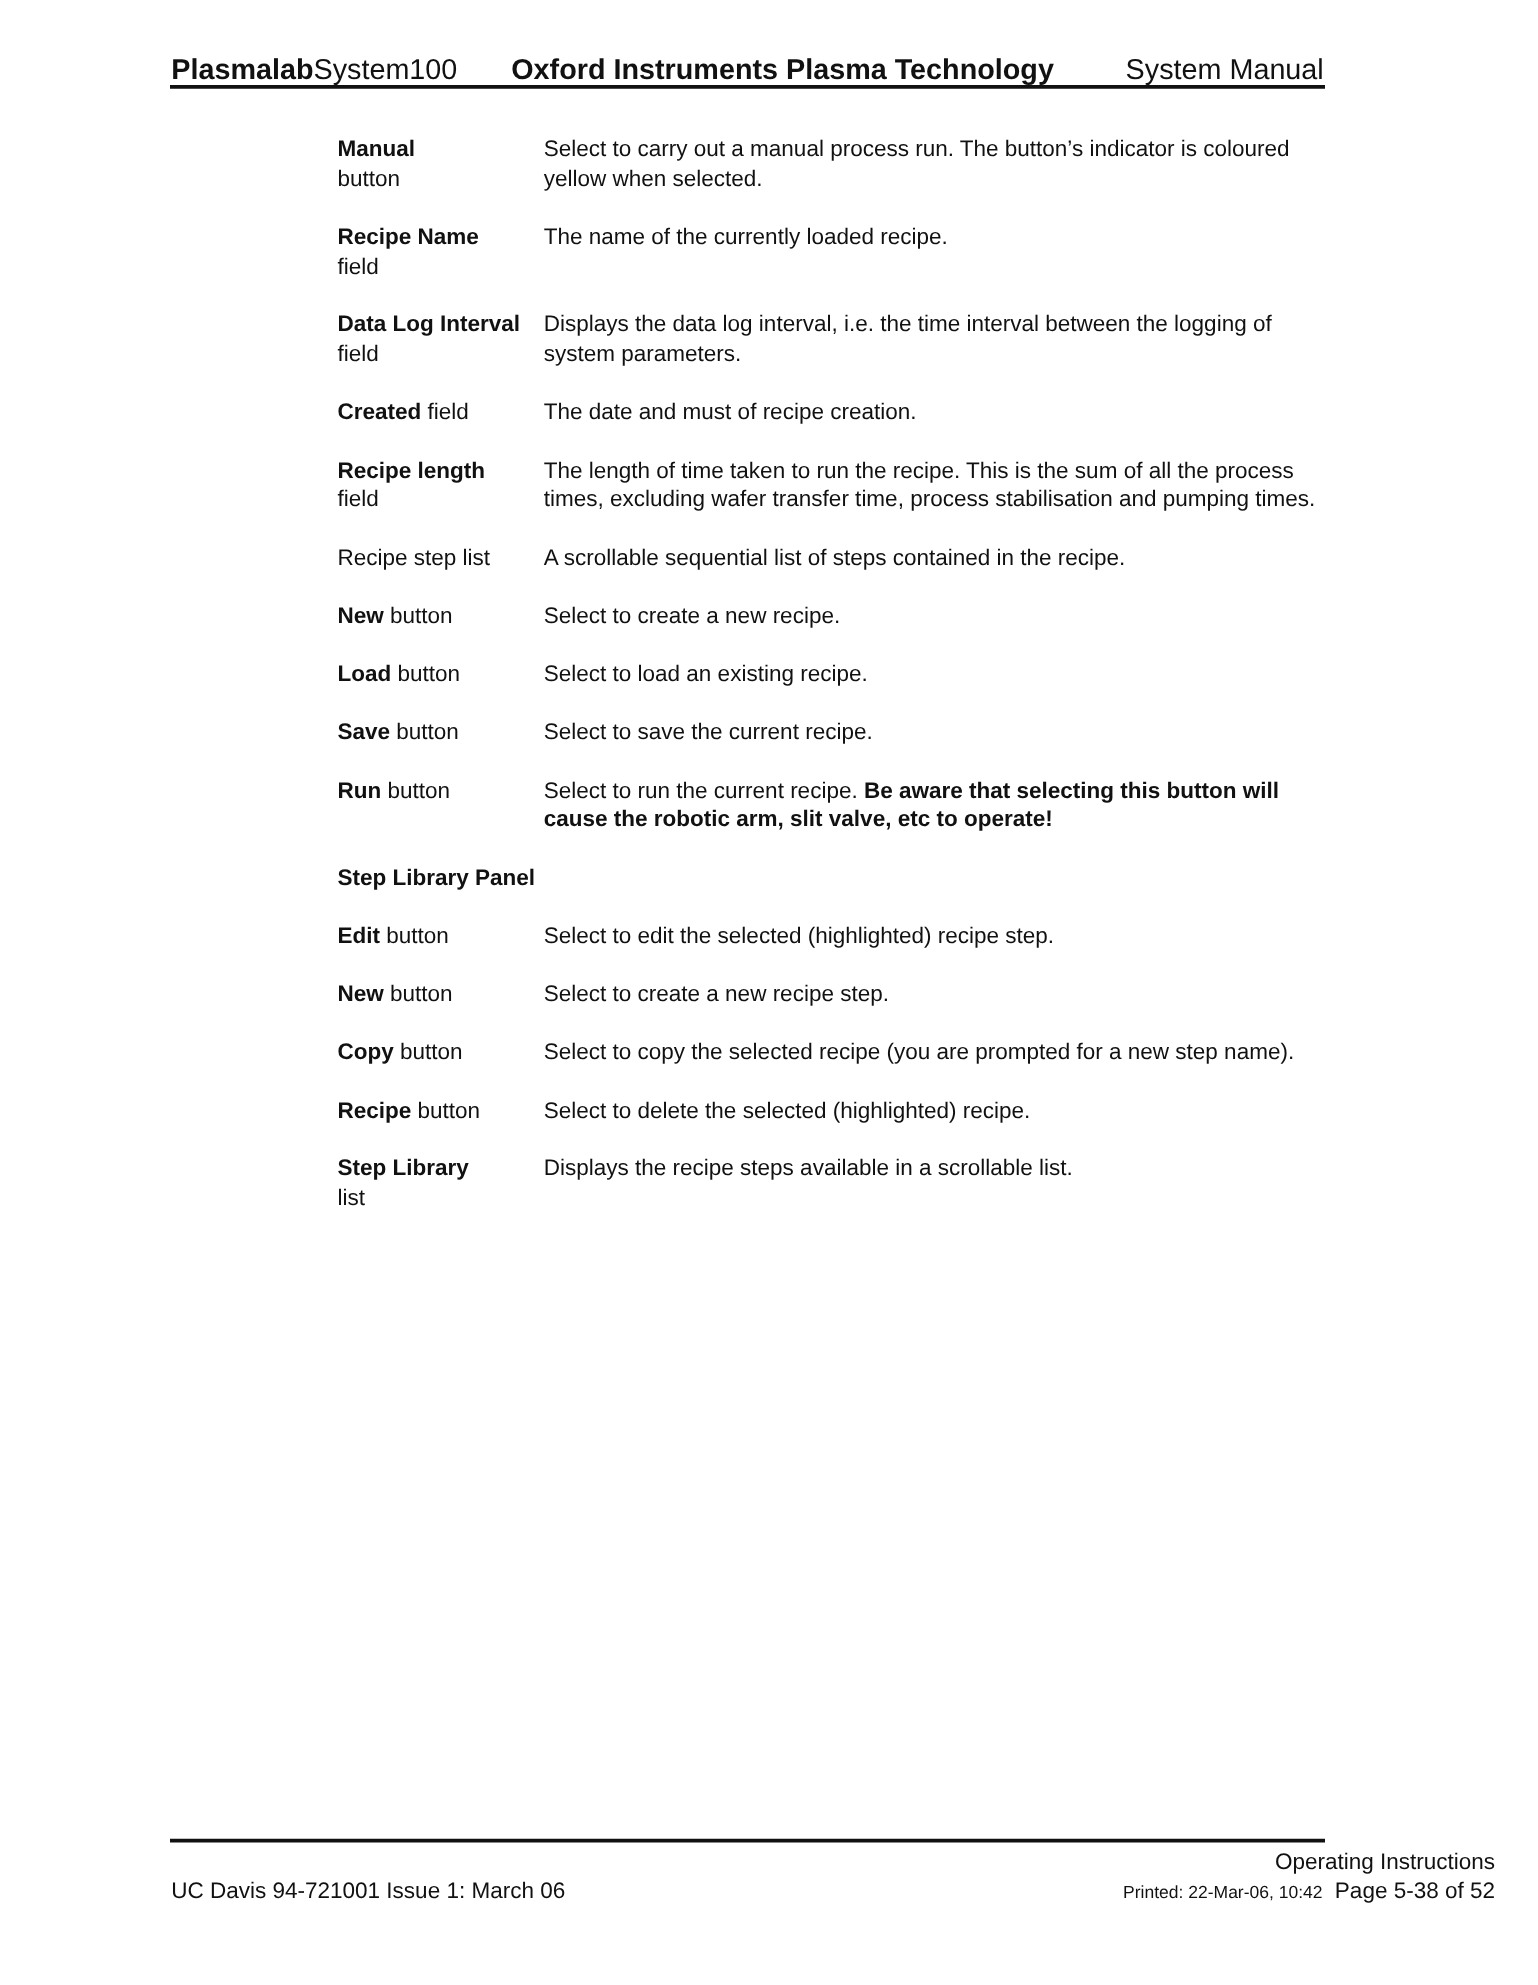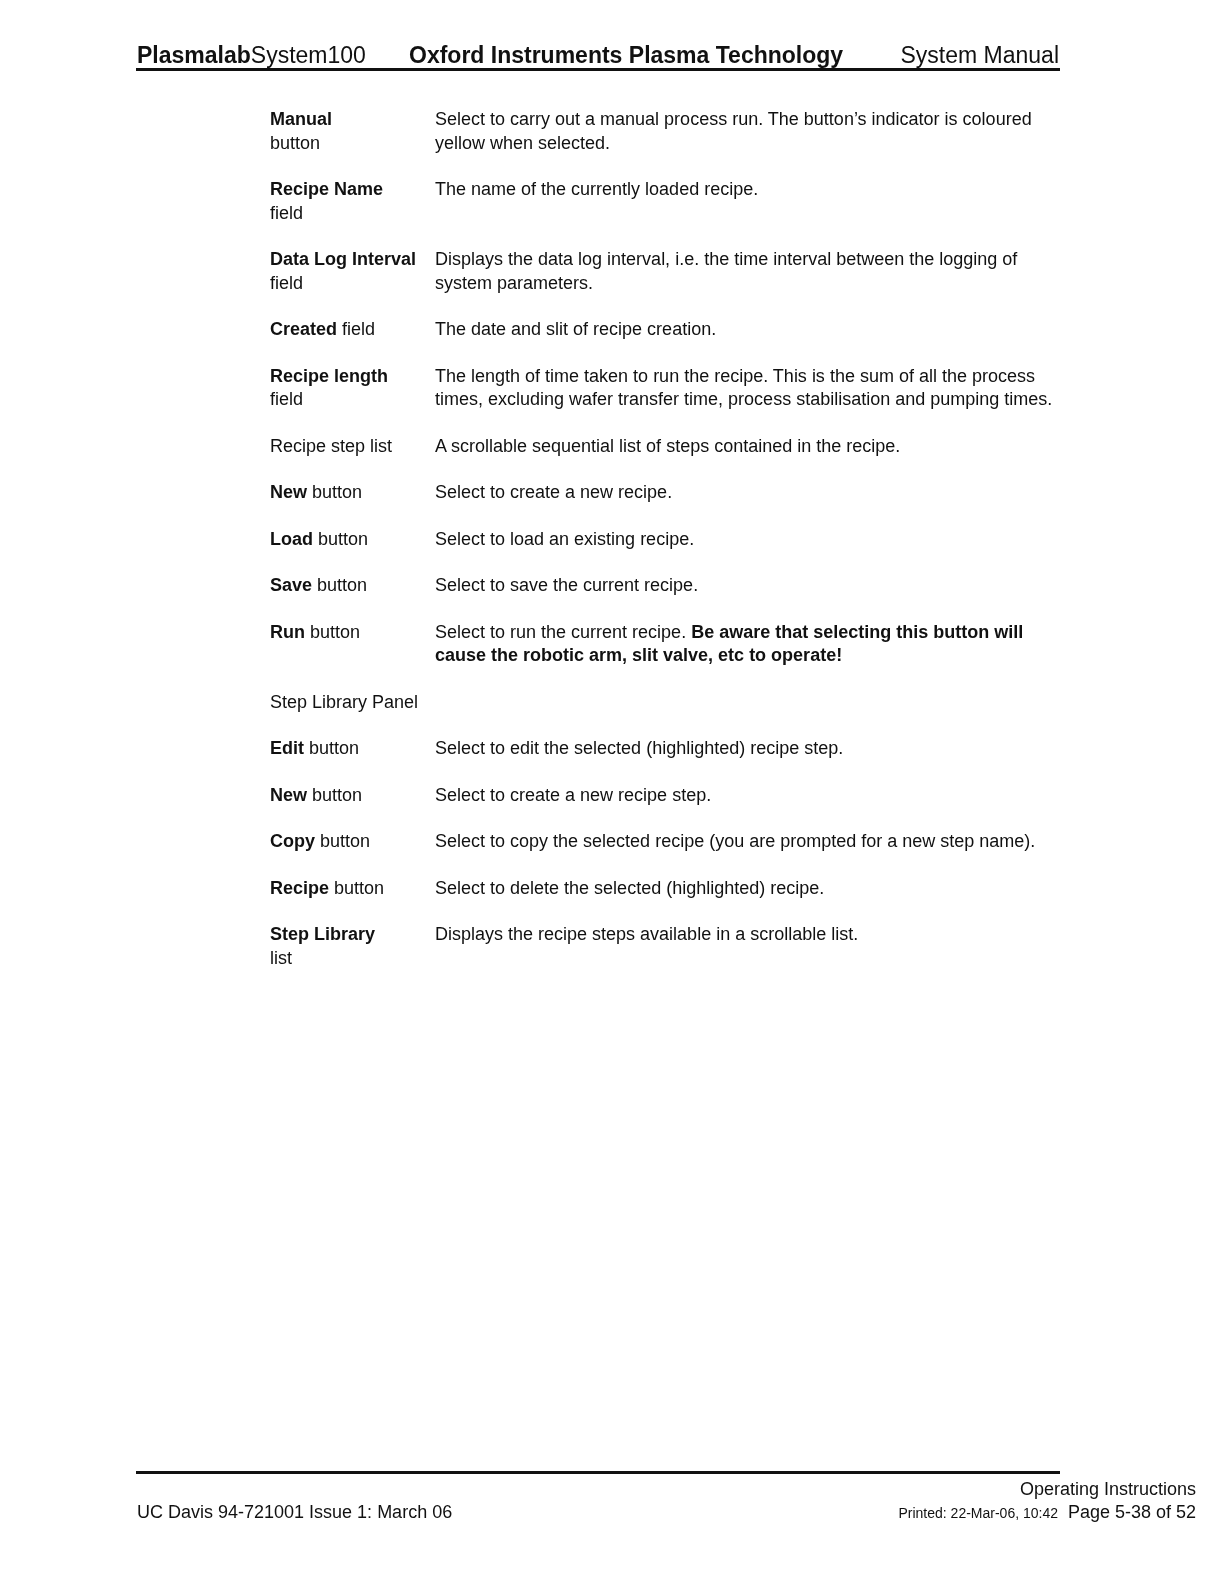--- a/index.html
+++ b/index.html
@@ -10,21 +10,21 @@
   .header .center { position:absolute; left:272px; top:0; font-weight:bold; }
   .header .right { position:absolute; right:0; top:0; }
   .hrule { position:absolute; left:136px; width:924px; height:3px; background:#111; }
   .content { position:absolute; left:270px; top:108px; width:790px; font-size:18px; line-height:23.5px; }
   .row { display:flex; margin-bottom:23px;gap:16px; }
   .term { width:149px; flex:none; }
   .term b { font-weight:bold; }
   .desc { flex:1; }
   .desc p { margin:0 0 23px 0; }
   .desc p:last-child { margin-bottom:0; }
-  .section { font-weight:normal; margin-bottom:23px; }
+  .section { font-weight:bold; margin-bottom:23px; }
   .footer-center { position:absolute; left:0; width:1196px; text-align:right; font-size:18px; }
   .footer-left { position:absolute; left:137px; top:1502px; font-size:18px; }
   .footer-right { position:absolute; right:172px; top:1505px; font-size:14px; }
 </style>
 </head>
 <body>
 
 <div class="header">
   <span class="brand"><b>Plasmalab</b><span>System100</span></span>
   <span class="center">Oxford Instruments Plasma Technology</span>
@@ -48,21 +48,21 @@
       </div>
       <div class="row">
         <div class="term"><b>Data Log Interval</b> <span>field</span></div>
         <div class="desc">
           <p><span>Displays the data log interval, i.e. the time interval between the logging of system parameters.</span></p>
         </div>
       </div>
       <div class="row">
         <div class="term"><b>Created</b> <span>field</span></div>
         <div class="desc">
-          <p><span>The date and slit of recipe creation.</span></p>
+          <p><span>The date and must of recipe creation.</span></p>
         </div>
       </div>
       <div class="row">
         <div class="term"><b>Recipe length</b> <span>field</span></div>
         <div class="desc">
           <p><span>The length of time taken to run the recipe. This is the sum of all the process times, excluding wafer transfer time, process stabilisation and pumping times.</span></p>
         </div>
       </div>
       <div class="row">
         <div class="term"><span>Recipe step list</span></div>

